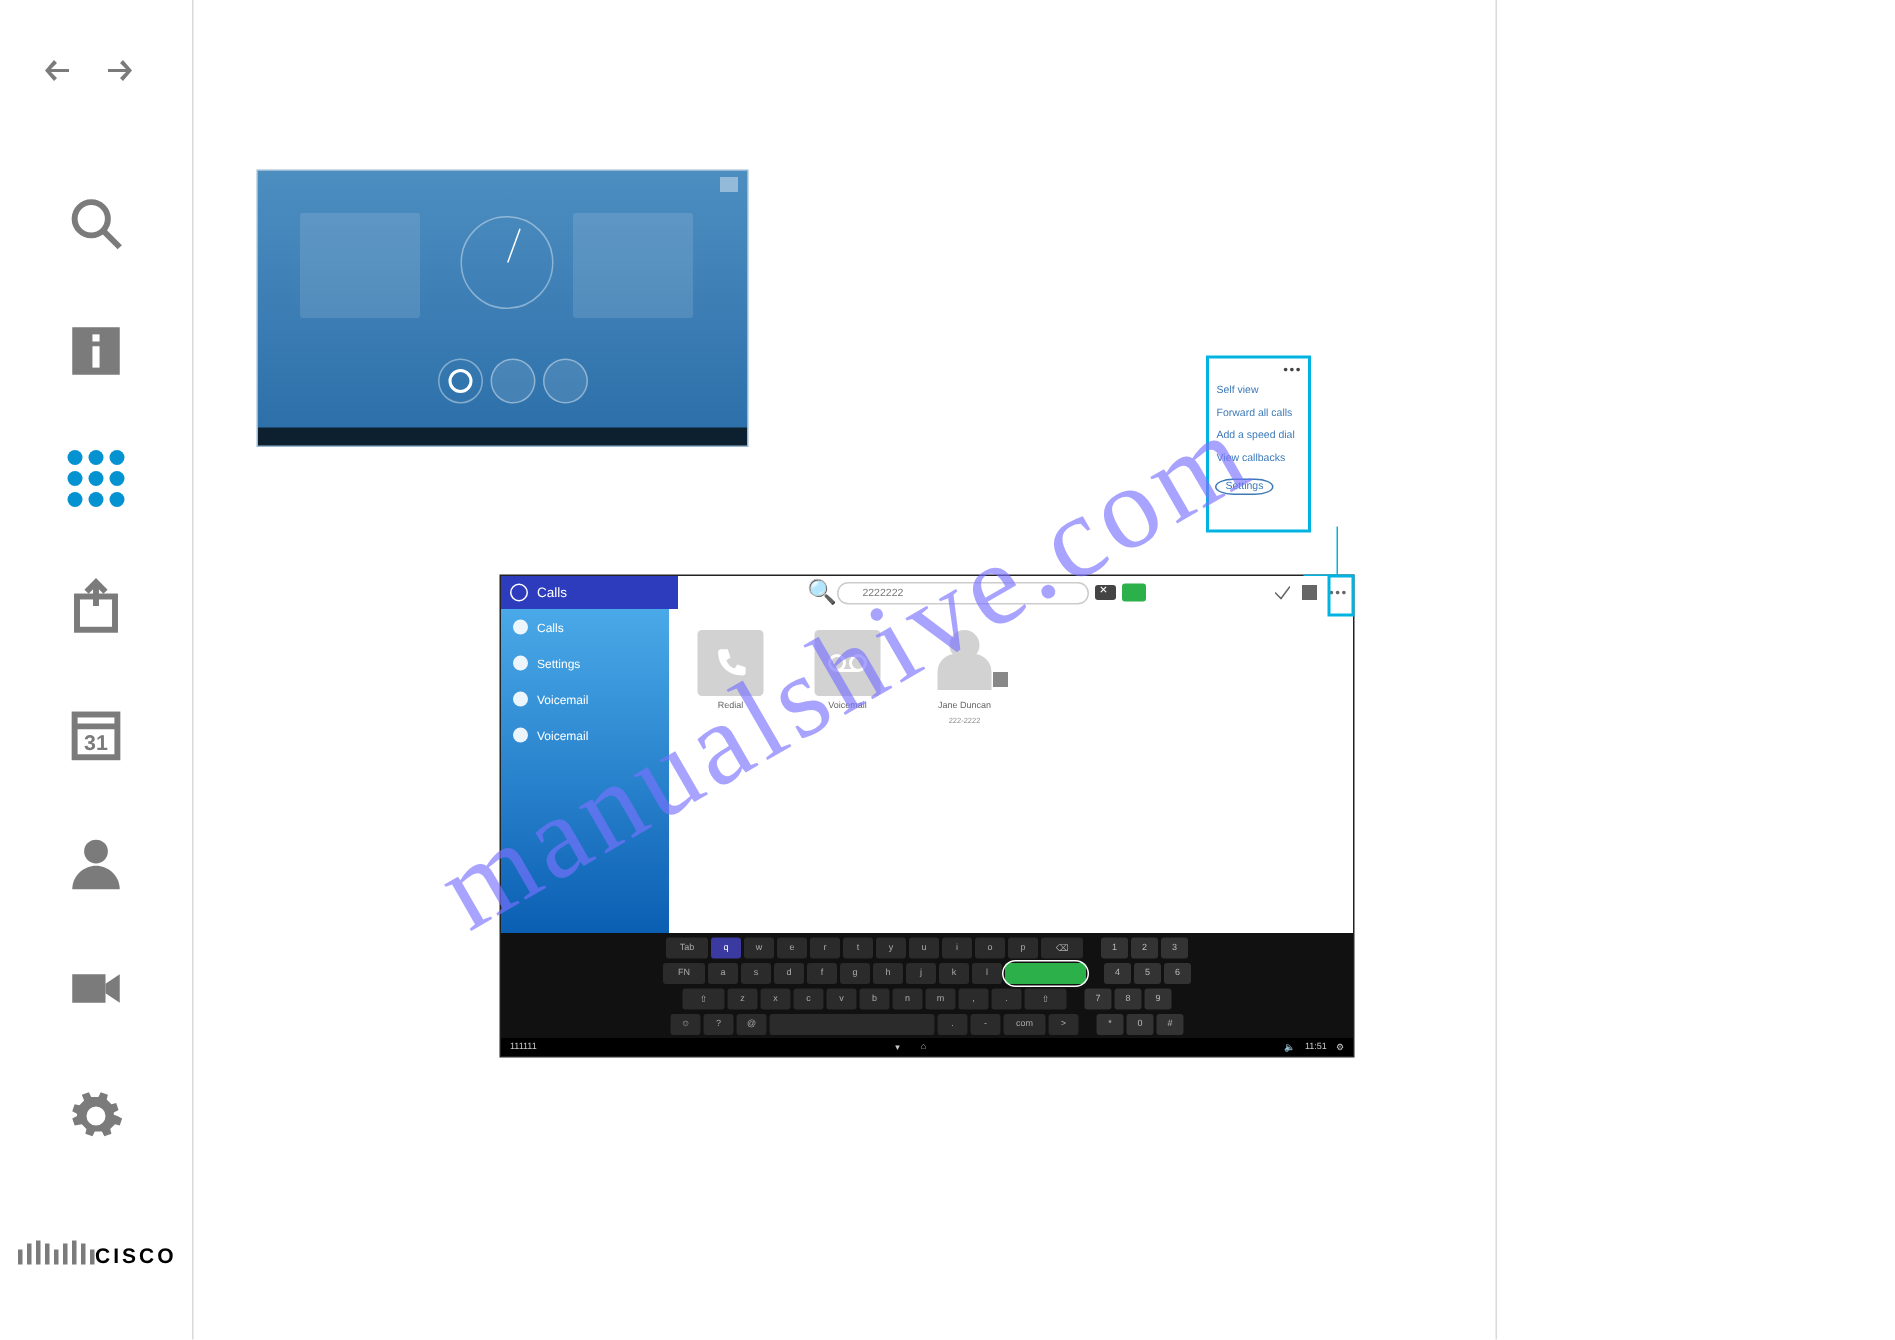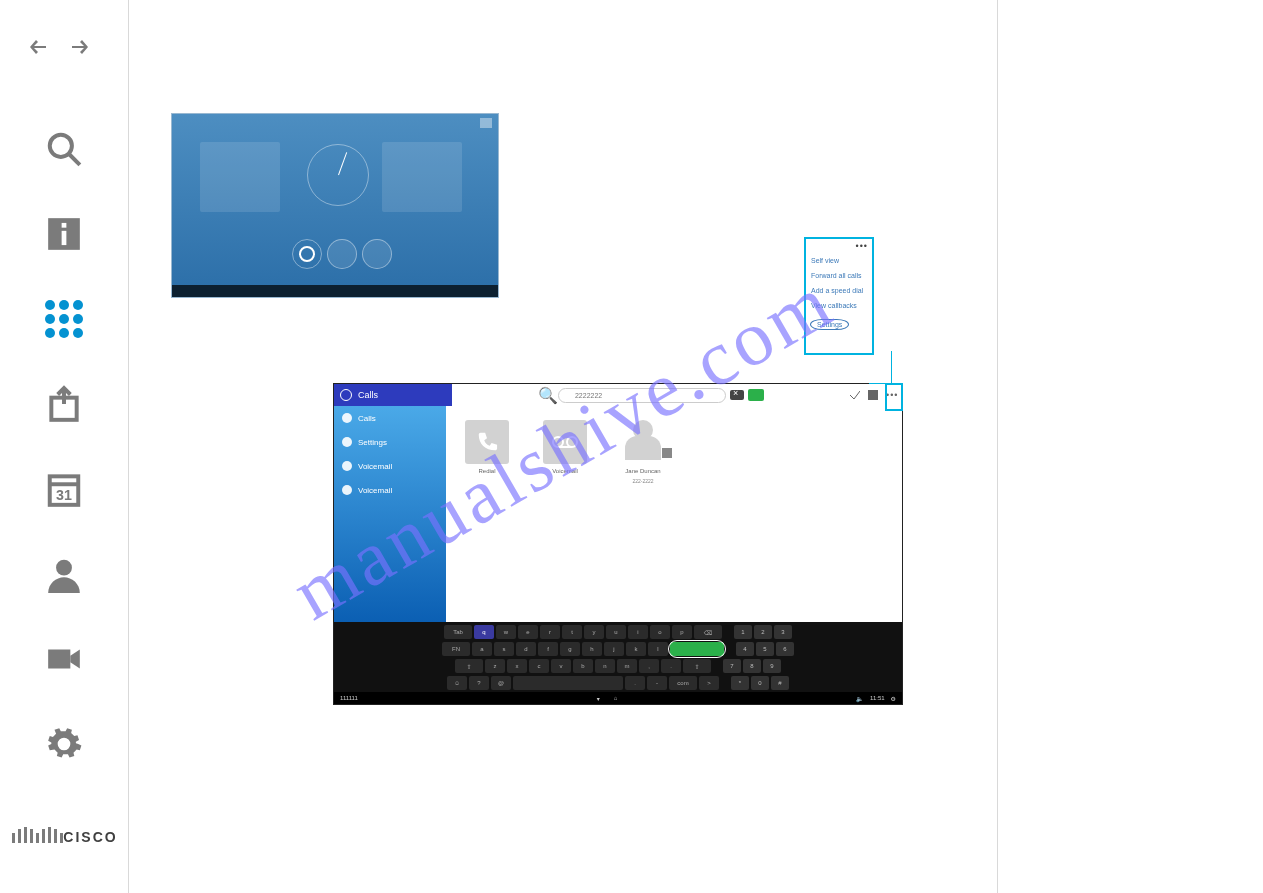--- a/index.html
+++ b/index.html
@@ -40,21 +40,21 @@
   }
   .sb-item svg { width: 38px; height: 38px; }
   .sb-search  { top: 125px; }
   .sb-info    { top: 210px; }
   .sb-dialpad { top: 295px; }
   .sb-share   { top: 380px; }
   .sb-cal     { top: 465px; }
   .sb-person  { top: 550px; }
   .sb-video   { top: 635px; }
   .sb-gear    { top: 720px; }
-  .sb-logo    { top: 810px; left: 25px; width: 80px; height: 50px; color: #404040; }
+  .sb-logo    { top: 810px; left: 25px; width: 80px; height: 50px; color: #000000; }
   .sb-logo .bars {
     display: flex; gap: 3px; justify-content:center;
   }
   .sb-logo .bars span { display:inline-block; width:3px; background:#7b7b7b; }
   .b1{height:10px; margin-top:6px;}
   .b2{height:14px; margin-top:2px;}
   .b3{height:16px; margin-top:0;}
   .b4{height:14px; margin-top:2px;}
   .b5{height:10px; margin-top:6px;}
   .b6{height:14px; margin-top:2px;}

